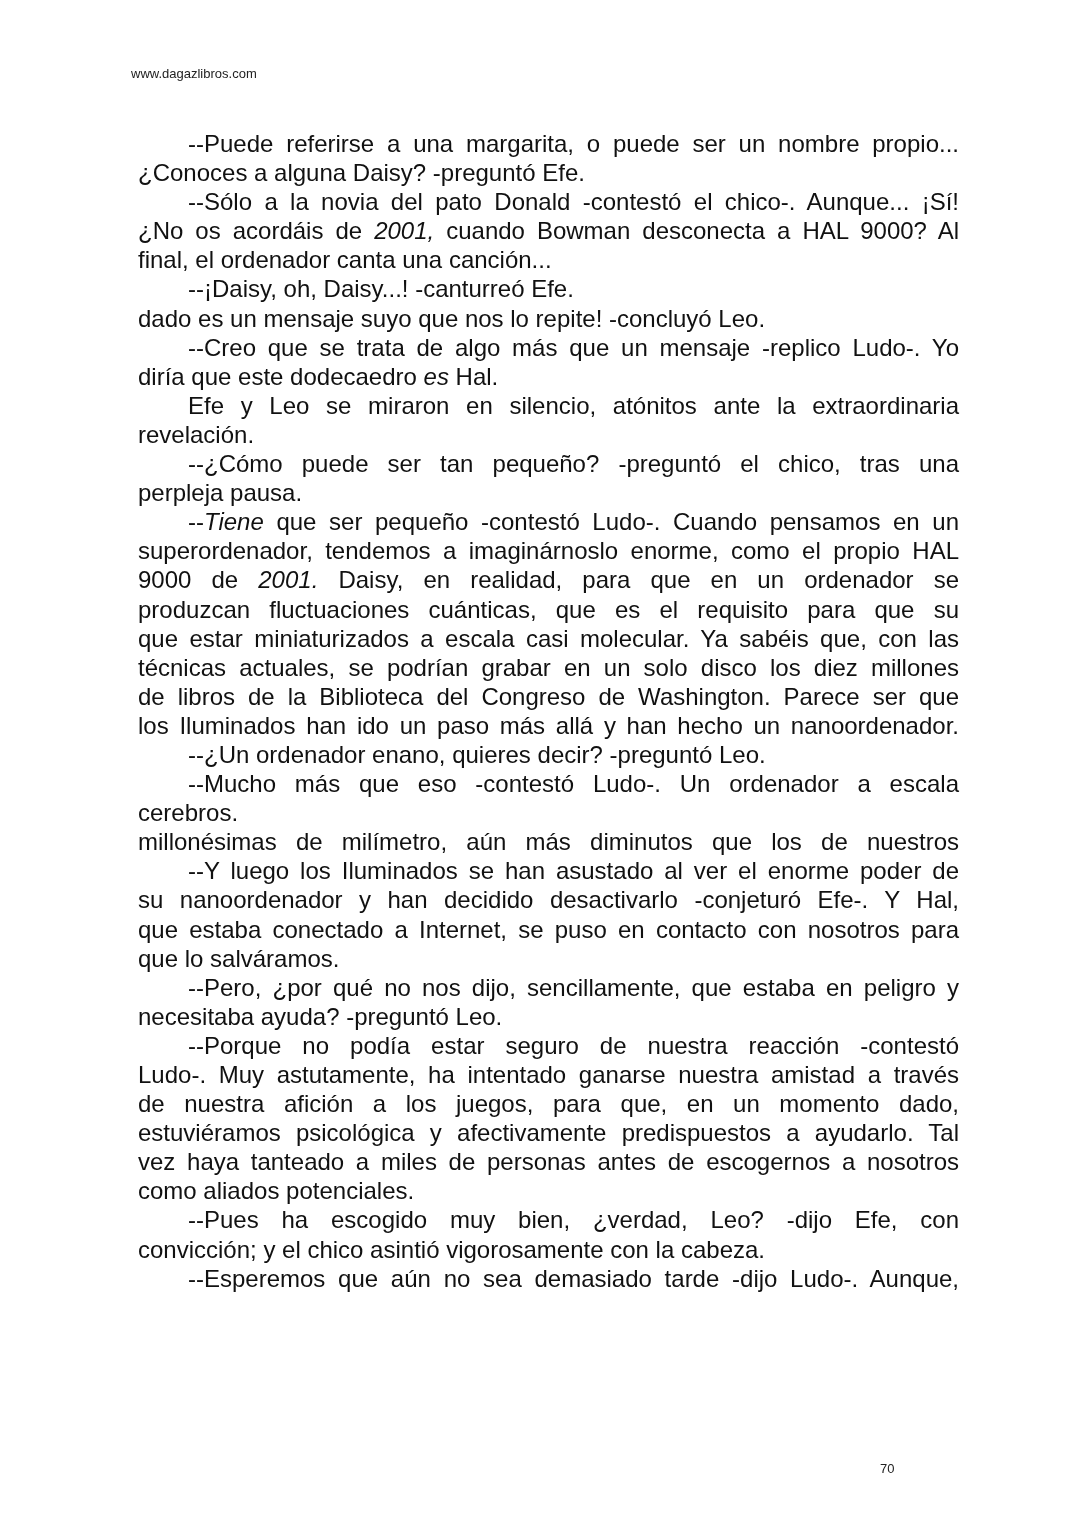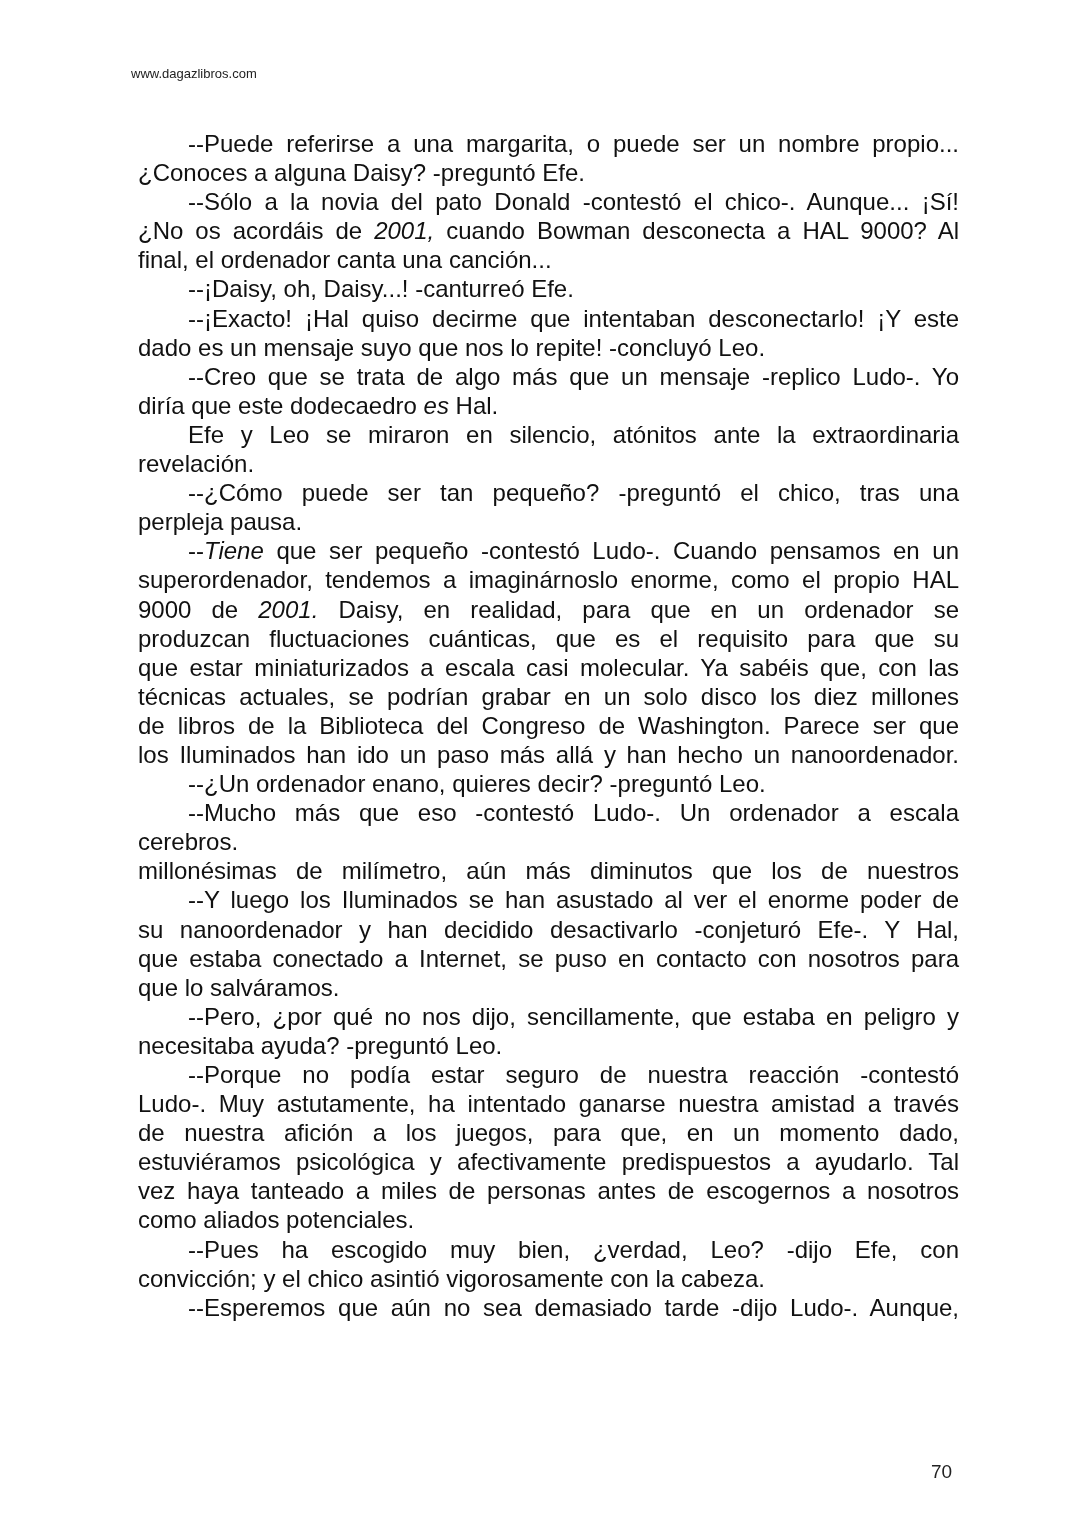--- a/index.html
+++ b/index.html
@@ -2,36 +2,35 @@
 <html><head>
 <meta charset="utf-8">
 <style>
   html, body { margin: 0; padding: 0; background: #ffffff; }
   body { width: 1080px; height: 1528px; position: relative; overflow: hidden; font-family: "Liberation Sans", sans-serif; color: #111; }
   .header { position: absolute; left: 131px; top: 66px; font-size: 13px; color: #222; }
   .body-text { position: absolute; left: 130px; top: 129px; width: 821px; font-size: 24px; line-height: 29.1px; margin-left: 8px; }
   .line { display: block; white-space: nowrap; height: 29.1px; }
   .line.j { text-align: justify; text-align-last: justify; white-space: normal; }
   .line.ind { padding-left: 50px; }
-  .pagenum { position: absolute; left: 931px; top: 1461px; font-size: 19px; color: #222; }
+  .pagenum { position: absolute; left: 880px; top: 1461px; font-size: 13px; color: #222; }
   i { font-style: italic; }
 </style>
 </head>
 <body>
 
 <div class="header">www.dagazlibros.com</div>
 
 <div class="body-text" id="body-text">
     <div class="line j ind">--Puede referirse a una margarita, o puede ser un nombre propio...</div>
     <div class="line">¿Conoces a alguna Daisy? -preguntó Efe.</div>
     <div class="line j ind">--Sólo a la novia del pato Donald -contestó el chico-. Aunque... ¡Sí!</div>
     <div class="line j"><span>¿No os acordáis de </span><i>2001,</i><span> cuando Bowman desconecta a HAL 9000? Al</span></div>
     <div class="line">final, el ordenador canta una canción...</div>
     <div class="line ind">--¡Daisy, oh, Daisy...! -canturreó Efe.</div>
-    <div class="line j ind">--¡Exacto! ¡Hal quiso decirme que intentaban desconectarlo! ¡Y este</div>
     <div class="line">dado es un mensaje suyo que nos lo repite! -concluyó Leo.</div>
     <div class="line j ind">--Creo que se trata de algo más que un mensaje -replico Ludo-. Yo</div>
     <div class="line"><span>diría que este dodecaedro </span><i>es</i><span> Hal.</span></div>
     <div class="line j ind">Efe y Leo se miraron en silencio, atónitos ante la extraordinaria</div>
     <div class="line">revelación.</div>
     <div class="line j ind">--¿Cómo puede ser tan pequeño? -preguntó el chico, tras una</div>
     <div class="line">perpleja pausa.</div>
     <div class="line j ind"><span>--</span><i>Tiene</i><span> que ser pequeño -contestó Ludo-. Cuando pensamos en un</span></div>
     <div class="line j">superordenador, tendemos a imaginárnoslo enorme, como el propio HAL</div>
     <div class="line j"><span>9000 de </span><i>2001.</i><span> Daisy, en realidad, para que en un ordenador se</span></div>

